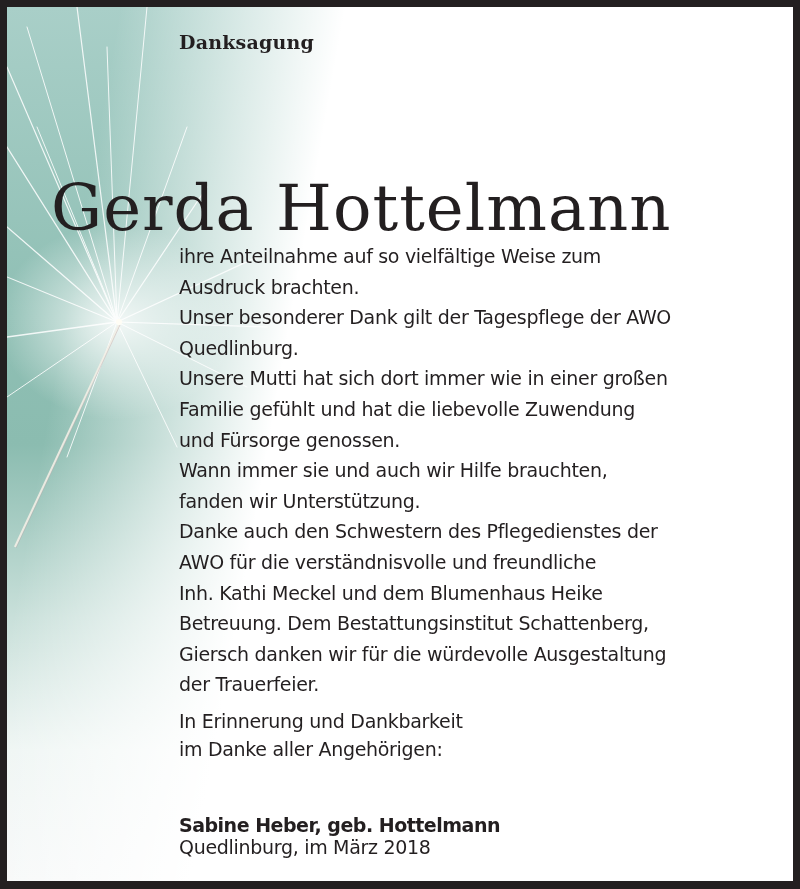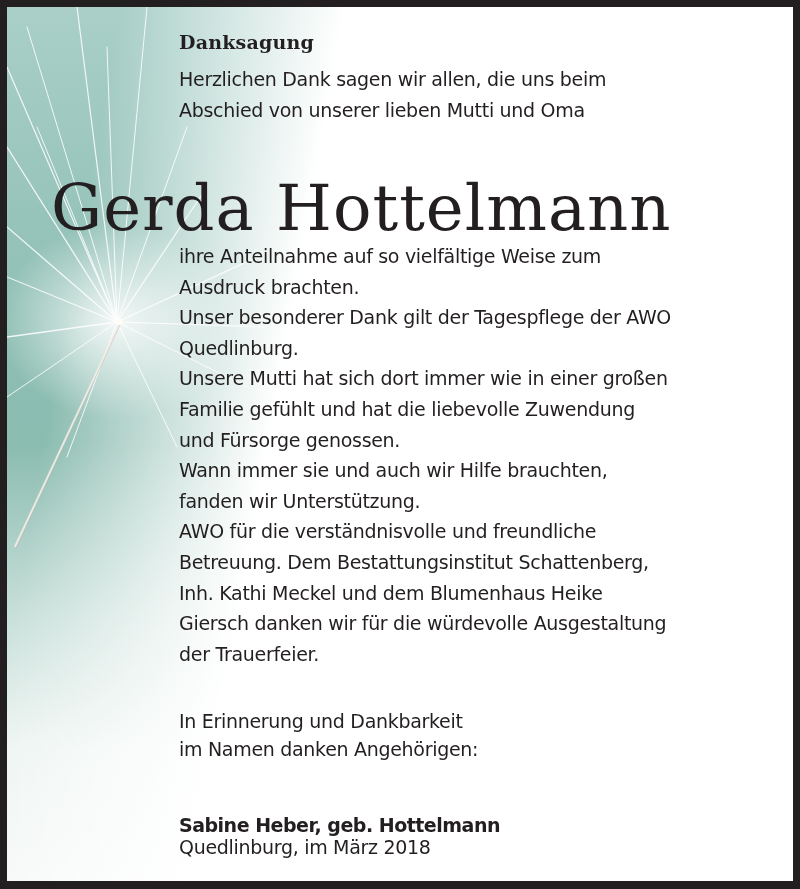--- a/index.html
+++ b/index.html
@@ -74,46 +74,43 @@
       </g>
       <line x1="112" y1="318" x2="8" y2="540" stroke="#f2efe6" stroke-width="2.2" opacity="0.9"></line>
       <line x1="113" y1="318" x2="9" y2="541" stroke="#b39aa0" stroke-width="0.6" opacity="0.6"></line>
       <circle cx="112" cy="315" r="3" fill="#fffdf5"></circle>
     </svg>
   </div>
 
   <div class="content">
     <div class="title">Danksagung</div>
 
-    <div class="intro sans">
-      <span class="line">Herzlichen Dank sagen wir allen, die uns beim</span>
-      <span class="line">Abschied von unserer lieben Mutti und Oma</span>
-    </div>
 
     <div class="name">Gerda Hottelmann</div>
 
     <div class="body sans">
       <span class="line">ihre Anteilnahme auf so vielfältige Weise zum</span>
       <span class="line">Ausdruck brachten.</span>
       <span class="line">Unser besonderer Dank gilt der Tagespflege der AWO</span>
       <span class="line">Quedlinburg.</span>
       <span class="line">Unsere Mutti hat sich dort immer wie in einer großen</span>
       <span class="line">Familie gefühlt und hat die liebevolle Zuwendung</span>
       <span class="line">und Fürsorge genossen.</span>
       <span class="line">Wann immer sie und auch wir Hilfe brauchten,</span>
       <span class="line">fanden wir Unterstützung.</span>
+      <span class="line">Danke auch den Schwestern des Pflegedienstes der</span>
       <span class="line">AWO für die verständnisvolle und freundliche</span>
+      <span class="line">Inh. Kathi Meckel und dem Blumenhaus Heike</span>
       <span class="line">Betreuung. Dem Bestattungsinstitut Schattenberg,</span>
-      <span class="line">Inh. Kathi Meckel und dem Blumenhaus Heike</span>
       <span class="line">Giersch danken wir für die würdevolle Ausgestaltung</span>
       <span class="line">der Trauerfeier.</span>
     </div>
 
     <div class="closing sans">
       <span class="line">In Erinnerung und Dankbarkeit</span>
-      <span class="line">im Namen danken Angehörigen:</span>
+      <span class="line">im Danke aller Angehörigen:</span>
       <span class="line signer">Sabine Heber, geb. Hottelmann</span>
       <span class="line signer">Frank Hottelmann</span>
     </div>
 
     <div class="place sans">Quedlinburg, im März 2018</div>
   </div>
 </div>
 
 </body></html>

